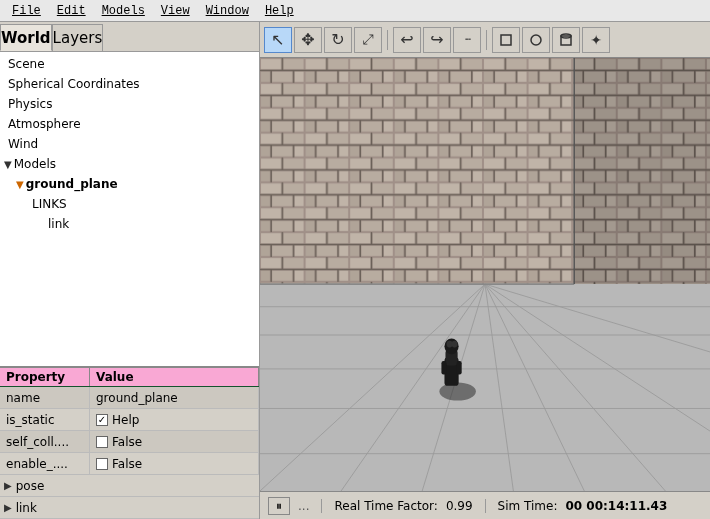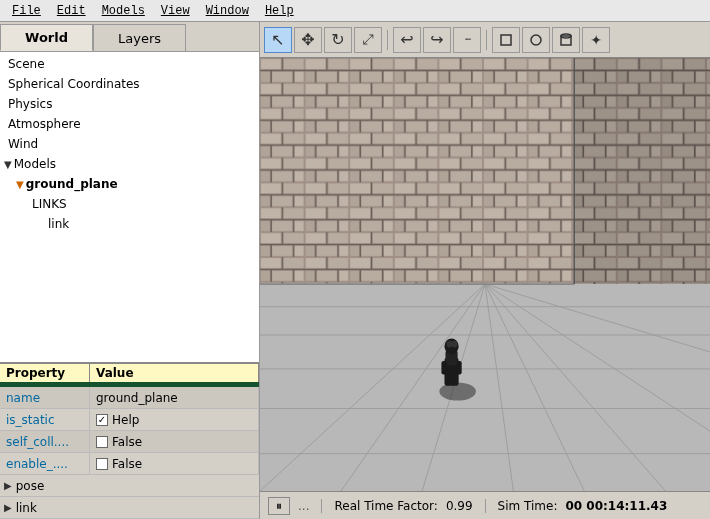--- a/index.html
+++ b/index.html
@@ -47,23 +47,23 @@
     }
 
     
     #tab-bar {
       display: flex;
       background: #d4d0c8;
       border-bottom: 1px solid #999;
       height: 30px;
     }
     .tab {
-      padding: 4px 24px;
-      cursor: pointer;
-      font-size: 13px;
+      padding: 4px 0;
+      cursor: pointer;
+      font-size: 15px;
       font-weight: normal;
       border: 1px solid #999;
       border-bottom: none;
       background: #d4d0c8;
       color: #000;
       display: flex;
       align-items: center;
       margin-top: 2px;
     }
     .tab.active {
@@ -97,22 +97,22 @@
 
     .orange { color: #cc6600; font-weight: bold; }
     .bold-blue { color: #2244aa; font-weight: normal; }
 
     
     #properties-table {
       border-top: 2px solid #888;
     }
     .prop-header {
       display: flex;
-      background: #fef9c3;
-      border-bottom: 5px solid #14532d;
+      background: #f9a8d4;
+      border-bottom: 1px solid #14532d;
       font-weight: bold;
     }
     .prop-header-cell {
       padding: 2px 6px;
       font-size: 12px;
       border-right: 1px solid #888;
     }
     .prop-col1 { width: 90px; }
     .prop-col2 { flex: 1; }
 
@@ -126,21 +126,21 @@
     .prop-row:nth-child(even) { background: #ccc8c0; }
     .prop-cell {
       padding: 1px 6px;
       font-size: 12px;
       border-right: 1px solid #bbb;
       height: 100%;
       display: flex;
       align-items: center;
       overflow: hidden;
     }
-    .prop-name { width: 90px; color: #0369a1; }
+    .prop-name { width: 90px; color: #000000; }
     .prop-value { flex: 1; color: #000; }
 
     .checkbox-inline {
       width: 12px;
       height: 12px;
       border: 1px solid #666;
       background: #fff;
       display: inline-flex;
       align-items: center;
       justify-content: center;

